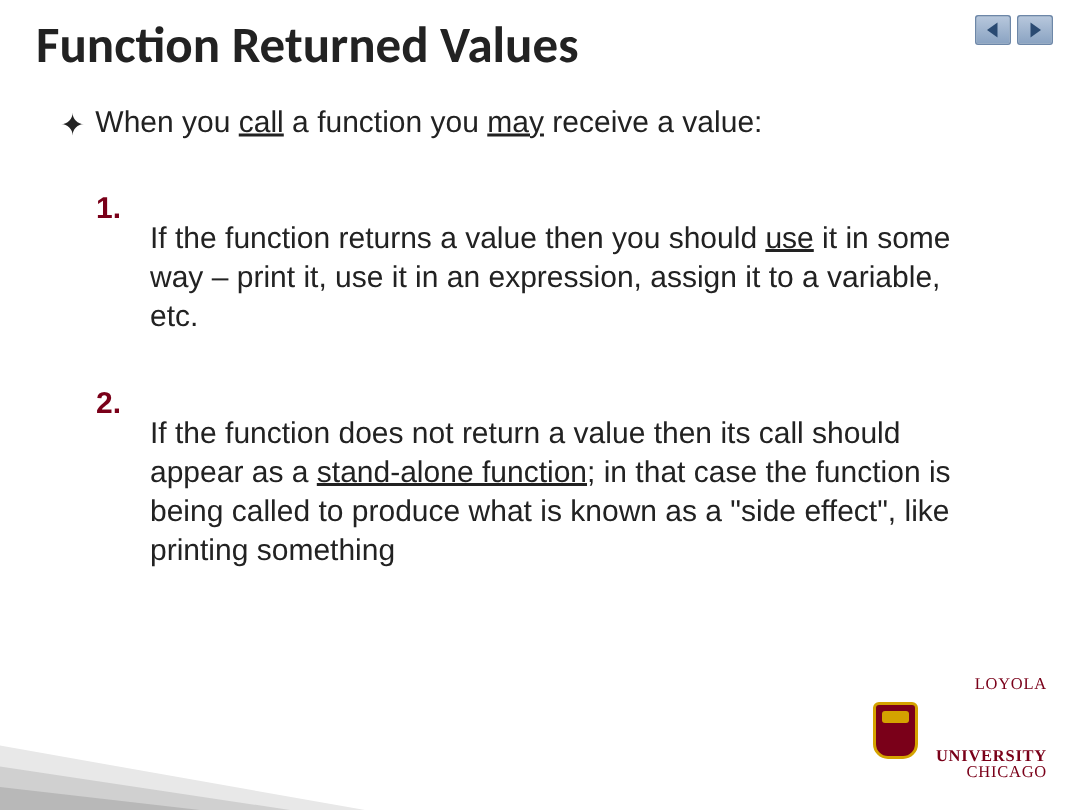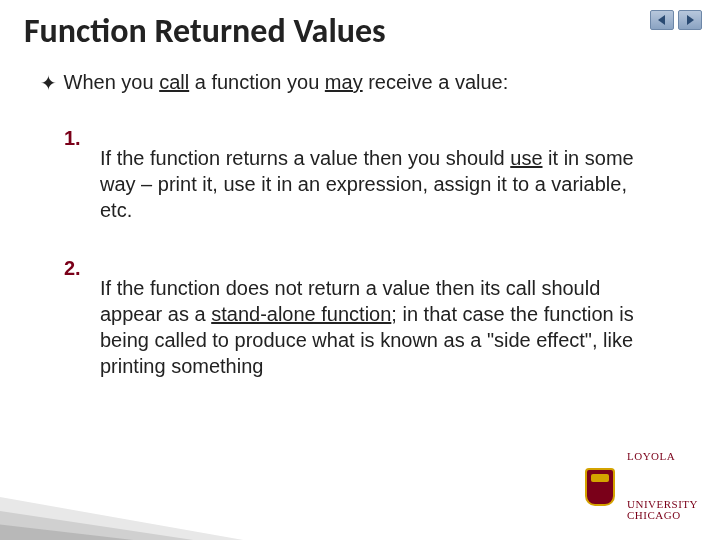--- a/index.html
+++ b/index.html
@@ -77,20 +77,21 @@
     pointer-events: none;
   }
   .logo {
     position: absolute;
     right: 22px;
     bottom: 18px;
     display: flex;
     align-items: center;
     gap: 12px;
     pointer-events: none;
+    text-align: right;
   }
   .crest {
     width: 30px;
     height: 38px;
     background: #7a0019;
     border: 2px solid #d4a300;
     border-radius: 4px 4px 10px 10px;
     position: relative;
   }
   .crest::before {
@@ -101,21 +102,21 @@
     border-radius: 2px;
   }
   .logo-text {
     font-family: Georgia, "Times New Roman", serif;
     font-size: 11px;
     line-height: 1.05;
     color: #7a0019;
     letter-spacing: 0.5px;
   }
   .logo-text .l1 { font-weight: 400; }
-  .logo-text .l2 { font-weight: 400; margin-top: 36px; }
+  .logo-text .l2 { font-weight: 700; margin-top: 36px; }
 </style>
 </head>
 <body>
 
 <div class="nav">
   <div class="nav-btn">
     <svg width="12" height="12" viewBox="0 0 12 12">
         <polygon points="9,1 9,11 2,6" fill="#2a4a72"></polygon>
       </svg>
   </div>

